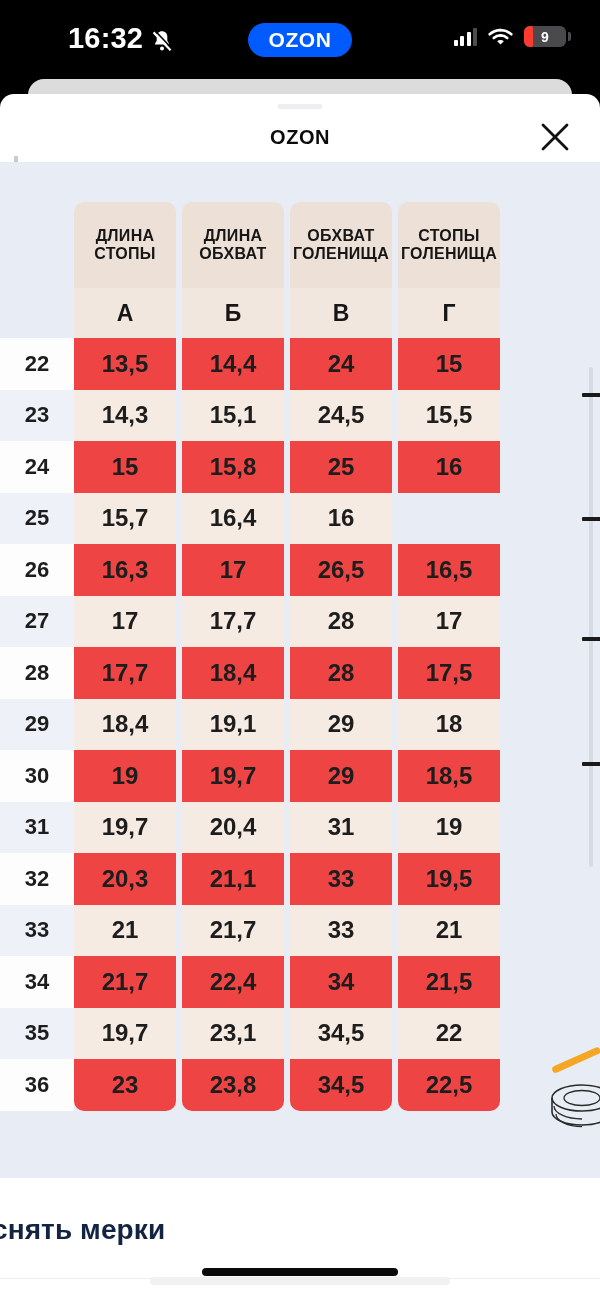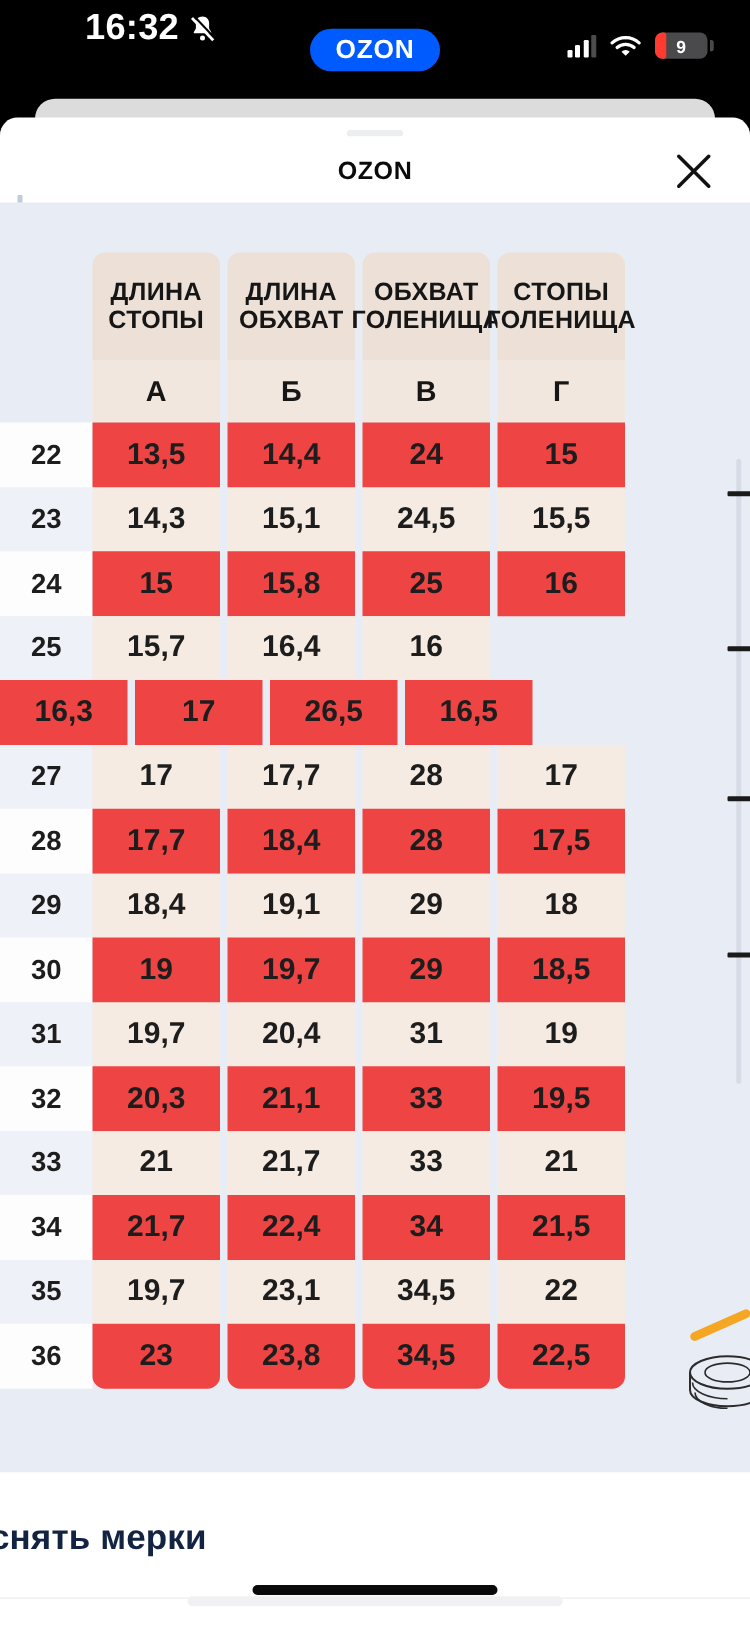--- a/index.html
+++ b/index.html
@@ -9,21 +9,21 @@
     font-family:"Liberation Sans", sans-serif;
     overflow:hidden;
   }
   #screen { position:relative; width:600px; height:1300px; background:#000; overflow:hidden; }
 
   
   .statusbar {
     position:absolute; top:0; left:0; width:600px; height:78px;
     background:#000; display:flex; align-items:center;
   }
-  .sb-left { position:absolute; left:68px; top:8px; display:flex; align-items:center; gap:8px; }
+  .sb-left { position:absolute; left:68px; top:24px; display:flex; align-items:flex-end; gap:8px; }
   .sb-time { color:#fff; font-size:29px; font-weight:600; letter-spacing:.2px; line-height:1; }
   .bell-icon { position:relative; width:22px; height:24px; display:block; }
   .sb-center { position:absolute; left:0; width:600px; top:23px; display:flex; justify-content:center; }
   .ozon-pill {
     background:#005bff; color:#fff; border-radius:20px;
     padding:6px 20px 7px; font-size:21px; font-weight:800; letter-spacing:.6px; line-height:1;
   }
   .sb-right { position:absolute; right:34px; top:26px; display:flex; align-items:center; gap:11px; }
   .signal { display:flex; align-items:flex-end; gap:2.5px; height:18px; }
   .signal i { display:block; width:4px; background:#fff; border-radius:1px; }
@@ -108,21 +108,21 @@
   .colcell {
     width:102px; flex:0 0 102px; margin-right:6px; text-align:center;
     font-size:24px; font-weight:600; color:#1d1d1d;
     display:flex; align-items:center; justify-content:center;
   }
 
   
   .hrow-title .colcell {
     background:#ece0d7; border-radius:10px 10px 0 0;
     height:86px; flex-direction:column; justify-content:center; gap:0;
-    font-size:20px; font-weight:700; letter-spacing:.3px; color:#161616;
+    font-size:16px; font-weight:700; letter-spacing:.3px; color:#161616;
     line-height:1.12;
   }
   .hrow-title .sizecell { background:transparent; }
   .hrow-letter .colcell {
     background:#f2e7df; height:50px;
     font-size:23px; font-weight:600; color:#161616;
   }
   .hrow-letter .sizecell { background:transparent; }
 
   
@@ -286,20 +286,21 @@
               <div class="colcell">25</div>
               <div class="colcell">16</div>
             </div>
             <div class="trow drow even">
               <div class="sizecell">25</div>
               <div class="colcell">15,7</div>
               <div class="colcell">16,4</div>
               <div class="colcell">16</div>
             </div>
             <div class="trow drow odd">
+              <div class="sizecell">26</div>
               <div class="colcell">16,3</div>
               <div class="colcell">17</div>
               <div class="colcell">26,5</div>
               <div class="colcell">16,5</div>
             </div>
             <div class="trow drow even">
               <div class="sizecell">27</div>
               <div class="colcell">17</div>
               <div class="colcell">17,7</div>
               <div class="colcell">28</div>

